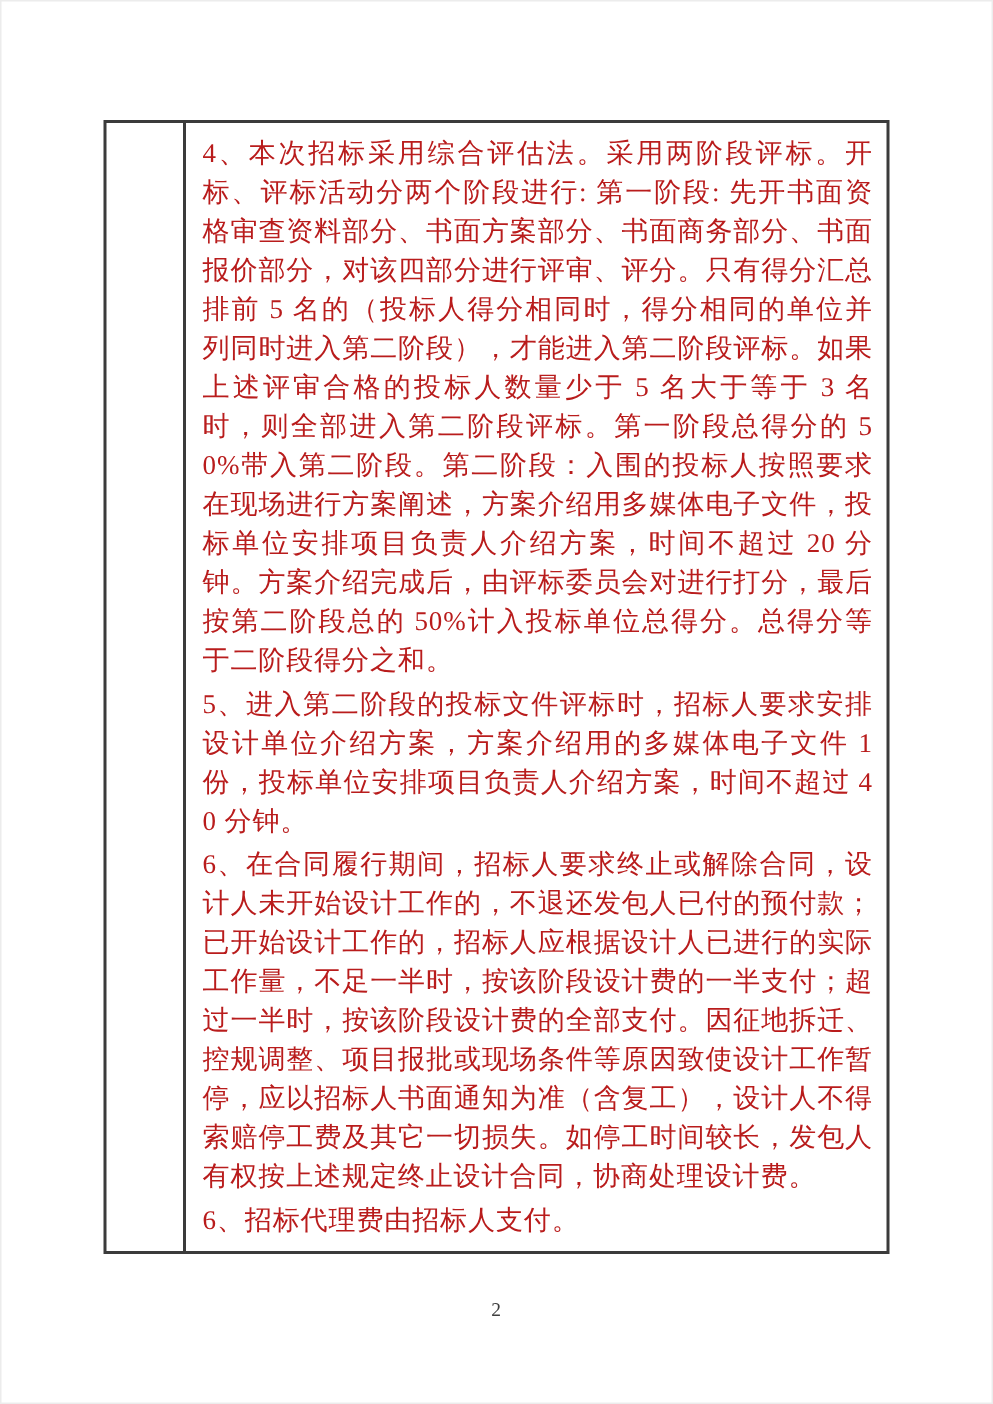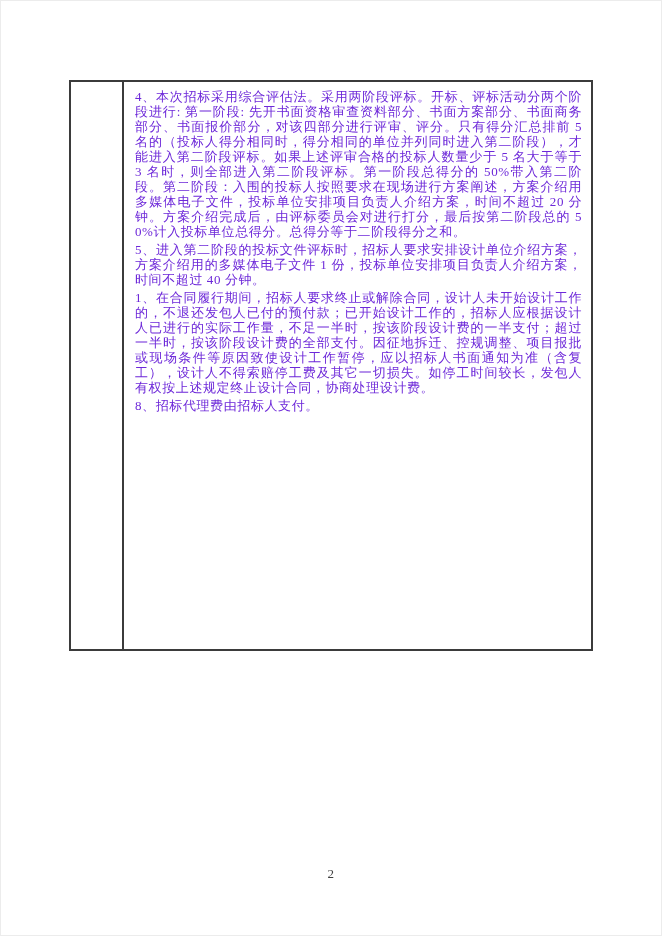--- a/index.html
+++ b/index.html
@@ -35,24 +35,24 @@
     flex: 0 0 53px;
     border-right: 2px solid #3b3b3b;
     box-sizing: border-box;
   }
   .col-content {
     flex: 1 1 auto;
     padding: 7px 9px 8px 11px;
     box-sizing: border-box;
   }
   .clause {
-    font-size: 13px;
-    line-height: 15px;
+    font-size: 18px;
+    line-height: 26px;
     letter-spacing: 0.6px;
-    color: #6d28d9;
+    color: #b91c1c;
     text-align: justify;
     text-justify: inter-character;
     margin: 0 0 3px 0;
     word-break: break-all;
   }
   .clause:last-child {
     margin-bottom: 0;
   }
   .page-footer {
     position: absolute;
@@ -70,22 +70,22 @@
 </head>
 <body>
 
 <div class="page">
 
   <div class="contract-table">
     <div class="col-label"></div>
     <div class="col-content">
       <p class="clause">4、本次招标采用综合评估法。采用两阶段评标。开标、评标活动分两个阶段进行: 第一阶段: 先开书面资格审查资料部分、书面方案部分、书面商务部分、书面报价部分，对该四部分进行评审、评分。只有得分汇总排前 5 名的（投标人得分相同时，得分相同的单位并列同时进入第二阶段），才能进入第二阶段评标。如果上述评审合格的投标人数量少于 5 名大于等于 3 名时，则全部进入第二阶段评标。第一阶段总得分的 50%带入第二阶段。第二阶段：入围的投标人按照要求在现场进行方案阐述，方案介绍用多媒体电子文件，投标单位安排项目负责人介绍方案，时间不超过 20 分钟。方案介绍完成后，由评标委员会对进行打分，最后按第二阶段总的 50%计入投标单位总得分。总得分等于二阶段得分之和。</p>
       <p class="clause">5、进入第二阶段的投标文件评标时，招标人要求安排设计单位介绍方案，方案介绍用的多媒体电子文件 1 份，投标单位安排项目负责人介绍方案，时间不超过 40 分钟。</p>
-      <p class="clause">1、在合同履行期间，招标人要求终止或解除合同，设计人未开始设计工作的，不退还发包人已付的预付款；已开始设计工作的，招标人应根据设计人已进行的实际工作量，不足一半时，按该阶段设计费的一半支付；超过一半时，按该阶段设计费的全部支付。因征地拆迁、控规调整、项目报批或现场条件等原因致使设计工作暂停，应以招标人书面通知为准（含复工），设计人不得索赔停工费及其它一切损失。如停工时间较长，发包人有权按上述规定终止设计合同，协商处理设计费。</p>
-      <p class="clause">8、招标代理费由招标人支付。</p>
+      <p class="clause">6、在合同履行期间，招标人要求终止或解除合同，设计人未开始设计工作的，不退还发包人已付的预付款；已开始设计工作的，招标人应根据设计人已进行的实际工作量，不足一半时，按该阶段设计费的一半支付；超过一半时，按该阶段设计费的全部支付。因征地拆迁、控规调整、项目报批或现场条件等原因致使设计工作暂停，应以招标人书面通知为准（含复工），设计人不得索赔停工费及其它一切损失。如停工时间较长，发包人有权按上述规定终止设计合同，协商处理设计费。</p>
+      <p class="clause">6、招标代理费由招标人支付。</p>
     </div>
   </div>
 
   <div class="page-footer">
     <span class="page-number">2</span>
   </div>
 
 </div>
 
 </body></html>

